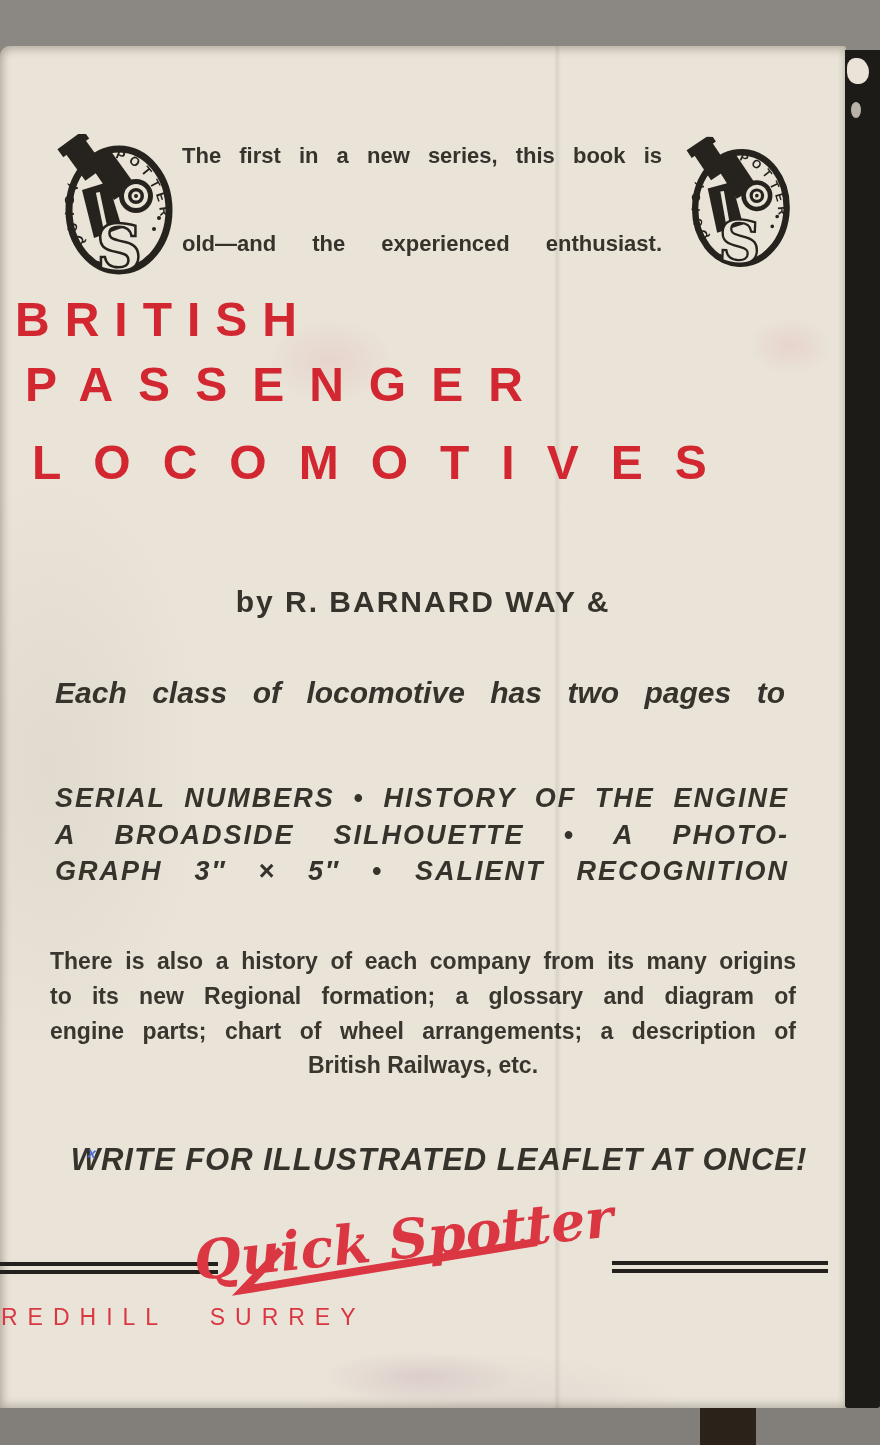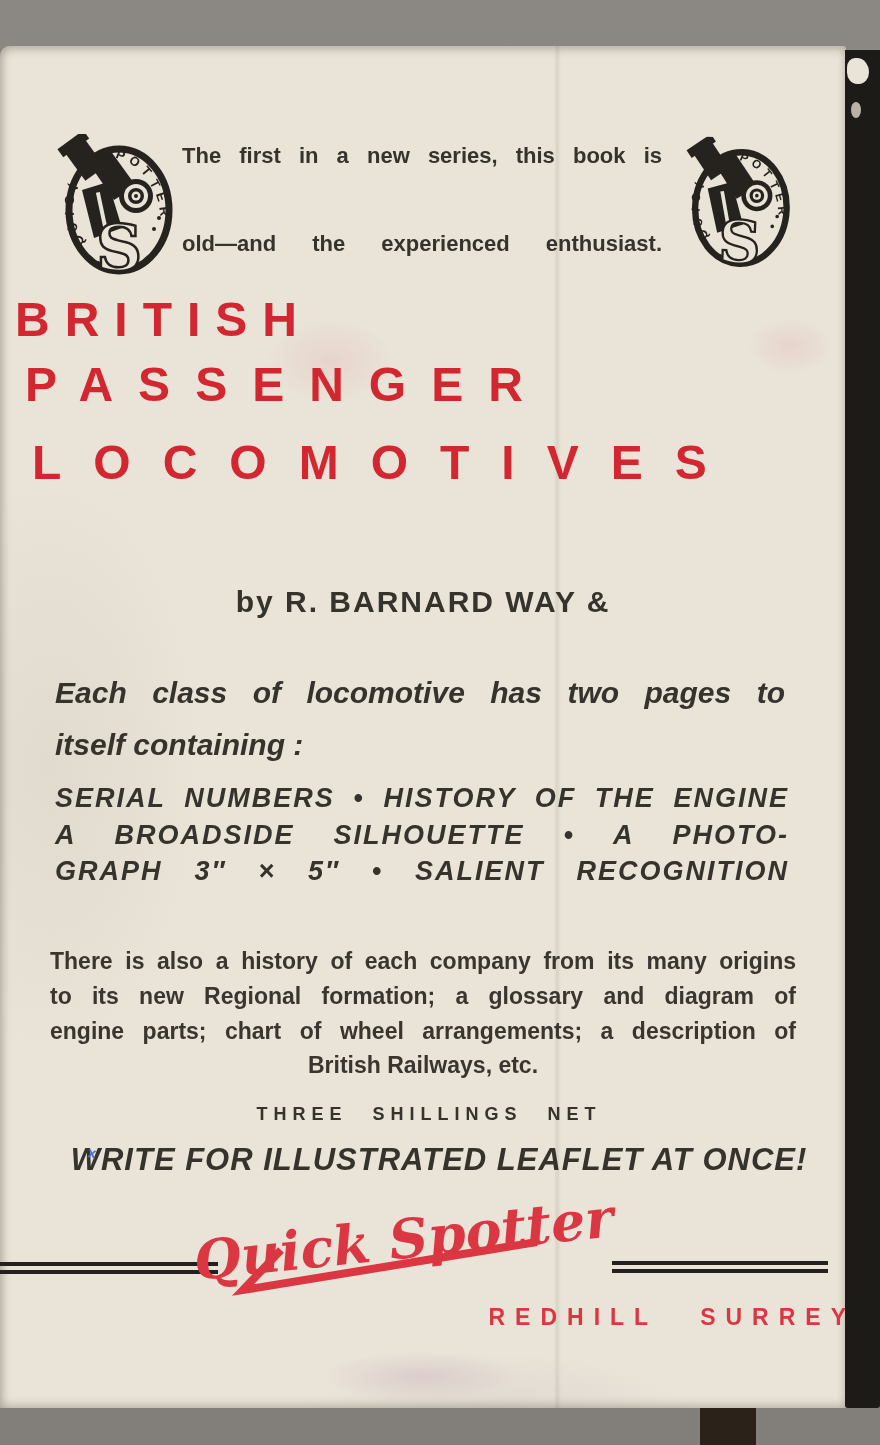--- a/index.html
+++ b/index.html
@@ -64,22 +64,22 @@
   .script-logo{left:185px; top:1146px; width:440px; height:118px;}
   .script-text{font:bold italic 54px "DejaVu Serif", serif; fill:var(--script-red);}
   .swash{fill:none; stroke:var(--script-red); stroke-width:8; stroke-linejoin:miter;}
 
   .rule{position:absolute; height:4px; background:#23211d;}
   .rule-l1{left:0;   top:1216px; width:218px;}
   .rule-l2{left:0;   top:1224px; width:218px;}
   .rule-r1{left:612px; top:1215px; width:216px;}
   .rule-r2{left:612px; top:1223px; width:216px;}
 
-  .redhill{left:0; width:846px; top:1258px; text-align:right; font-weight:bold; font-size:23px;
-           letter-spacing:10px; word-spacing:26px; color:var(--script-red); padding-left:10px;}
+  .redhill{left:0; width:846px; top:1258px; text-align:left; font-weight:normal; font-size:23px;
+           letter-spacing:10px; word-spacing:26px; color:var(--script-red); padding-left:1px;}
   .pen-mark{left:88px; top:1098px; color:#4b6fd8; font-size:15px; font-weight:bold; transform:rotate(12deg);}
 </style>
 </head>
 <body>
 
 <div class="page">
 
   <div class="cover">
 
     <svg class="badge badge-left" viewBox="0 0 140 150">
@@ -163,32 +163,30 @@
     <div class="abs intro jl" style="top:88px">The first in a new series, this book is</div>
     <div class="abs intro jl" style="top:176px">old—and the experienced enthusiast.</div>
 
     <div class="abs title-line title-1">BRITISH</div>
     <div class="abs title-line title-2">PASSENGER</div>
     <div class="abs title-line title-3">LOCOMOTIVES</div>
 
     <div class="abs byline" style="top:506px">by R. BARNARD WAY &amp;</div>
 
     <div class="abs contains jl" style="top:630px">Each class of locomotive has two pages to</div>
-    <div class="abs contains" style="top:682px">itself containing :</div>
 
     <div class="abs feature jl" style="top:738px">SERIAL NUMBERS • HISTORY OF THE ENGINE</div>
     <div class="abs feature jl" style="top:775px">A BROADSIDE SILHOUETTE • A PHOTO-</div>
     <div class="abs feature jl" style="top:811px">GRAPH 3″ × 5″ • SALIENT RECOGNITION</div>
 
     <div class="abs desc jl" style="top:903px">There is also a history of each company from its many origins</div>
     <div class="abs desc jl" style="top:938px">to its new Regional formation; a glossary and diagram of</div>
     <div class="abs desc jl" style="top:973px">engine parts; chart of wheel arrangements; a description of</div>
     <div class="abs desc desc-center" style="top:1007px">British Railways, etc.</div>
 
-    <div class="abs price" style="top:1058px">THREE SHILLINGS NET</div>
     <div class="abs cta" style="top:1096px">WRITE FOR ILLUSTRATED LEAFLET AT ONCE!</div>
 
     <div class="abs pen-mark">x</div>
 
     <div class="rule rule-l1"></div>
     <div class="rule rule-l2"></div>
     <div class="rule rule-r1"></div>
     <div class="rule rule-r2"></div>
 
     <svg class="abs script-logo" viewBox="0 0 440 118">

